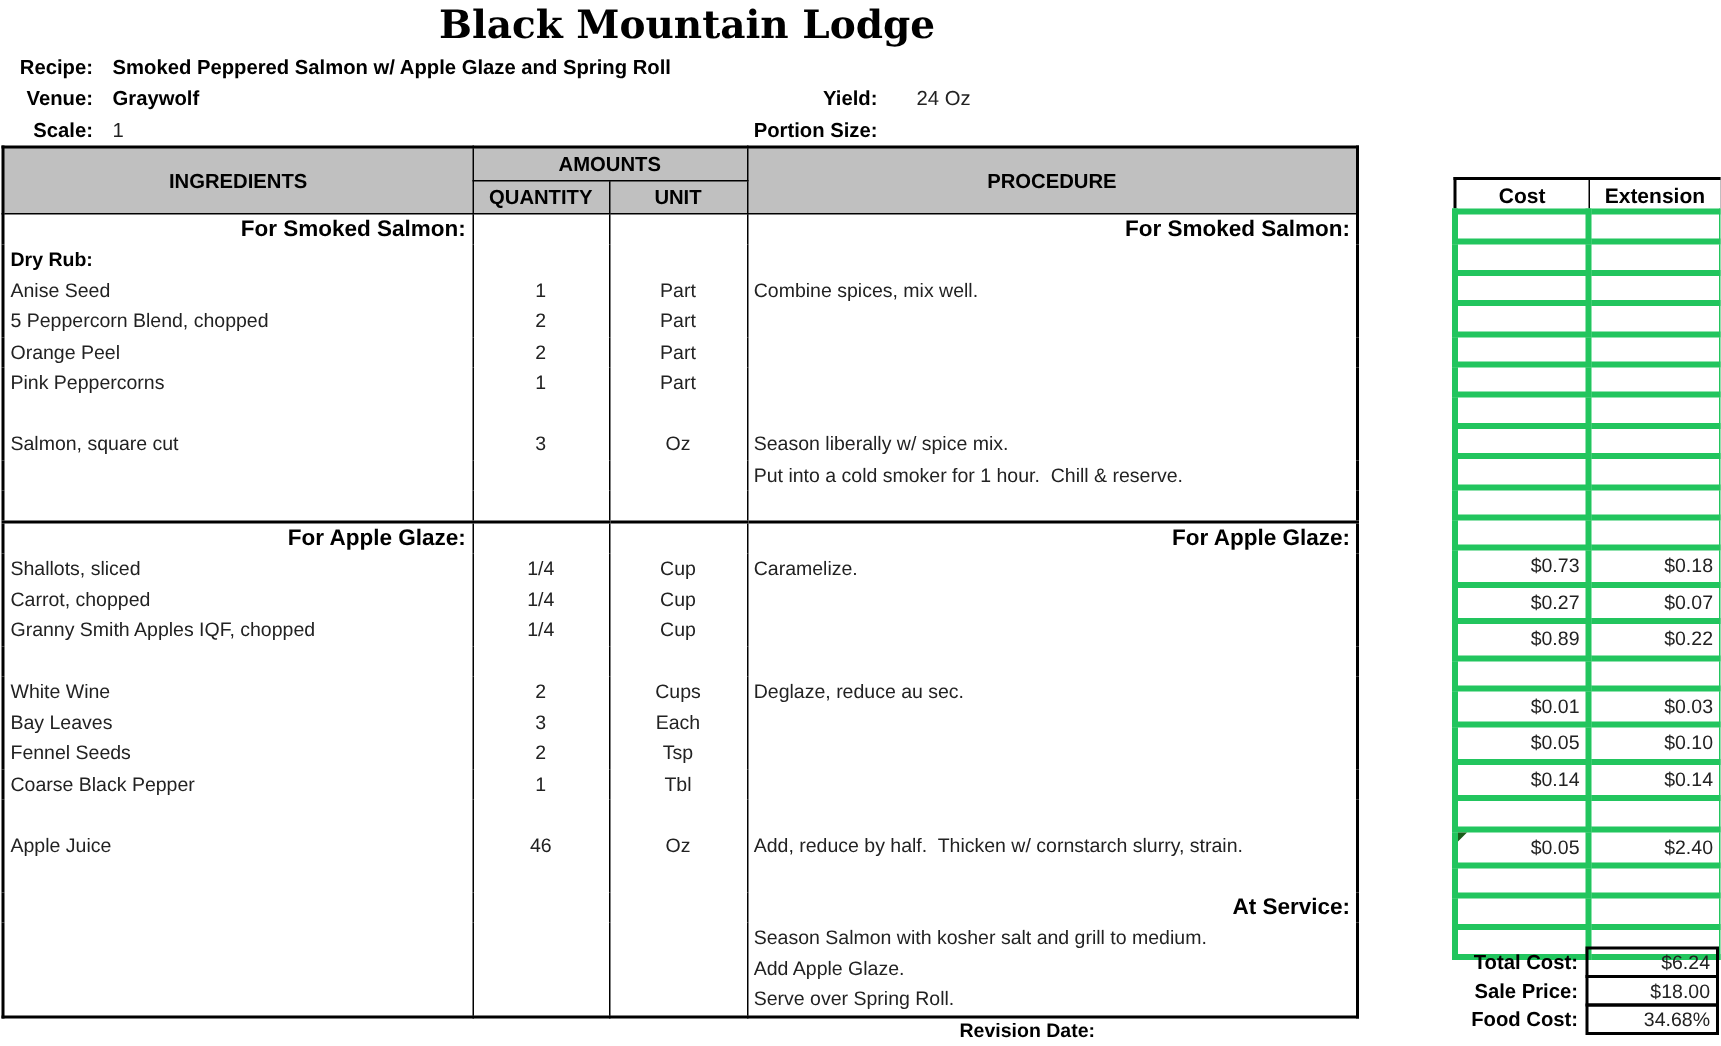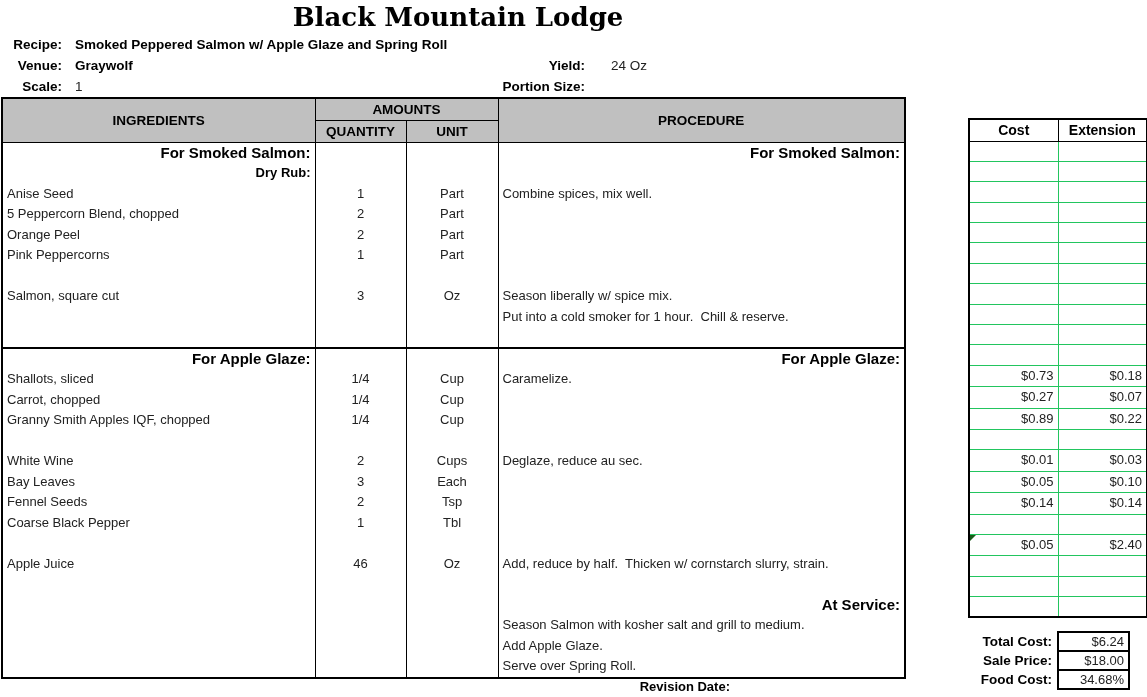--- a/index.html
+++ b/index.html
@@ -24,39 +24,39 @@
   table { border-collapse:collapse; table-layout:fixed; }
   #recipe-table { left:1px; top:97px; width:903px; border:2px solid #000; }
   #recipe-table th { background:#c0c0c0; font-weight:bold; font-size:13.5px;
                      text-align:center; border:1px solid #000; height:22px; }
   #recipe-table td { height:20.5px; line-height:20.5px; font-size:13px; color:#222;
                      padding:0 4px; border-left:1px solid #000; overflow:hidden; }
   #recipe-table td:first-child { border-left:none; }
   #recipe-table td.qty, #recipe-table td.unit { text-align:center; }
   #recipe-table td.proc { white-space:pre-wrap; }
   #recipe-table td.section { font-weight:bold; font-size:15px; text-align:right; color:#000; }
-  #recipe-table td.bold { font-weight:bold; color:#000;text-align:right; }
+  #recipe-table td.bold { font-weight:bold; color:#000; }
   #recipe-table td.divider { border-top:2px solid #000; }
 
   
   #cost-table { left:968px; top:118px; width:178px; border:2px solid #000; }
   #cost-table th { font-weight:bold; font-size:14px; text-align:center;
                    border:1px solid #000; height:22px; background:#fff; }
   #cost-table td { height:20.4px; line-height:20.4px; font-size:13px; color:#222;
-                   text-align:right; padding:0 4px; border:1px solid #22c55e; position:relative; }
+                   text-align:right; padding:0 4px; border:4px solid #22c55e; position:relative; }
   .flag-triangle { position:absolute; top:0; left:0; width:0; height:0;
                    border-top:6px solid #1a5c1a; border-right:6px solid transparent; }
 
   
   #summary { left:968px; top:631px; width:178px; }
   .summary-row { display:flex; height:21px; margin-top:-2px; }
   .summary-row:first-child { margin-top:0; }
   .summary-label { width:89px; font-weight:bold; font-size:13.5px; text-align:right;
                    padding-right:5px; line-height:21px; }
-  .summary-value { width:73px; border:2px solid #000; font-size:13px; color:#222;
+  .summary-value { width:89px; border:2px solid #000; font-size:13px; color:#222;
                    text-align:right; padding-right:4px; line-height:17px; }
 
   #revision { left:300px; top:679px; width:430px; text-align:right;
               font-weight:bold; font-size:13px; }
 </style>
 </head>
 <body>
 
 <div id="title" class="abs">Black Mountain Lodge</div>
 

